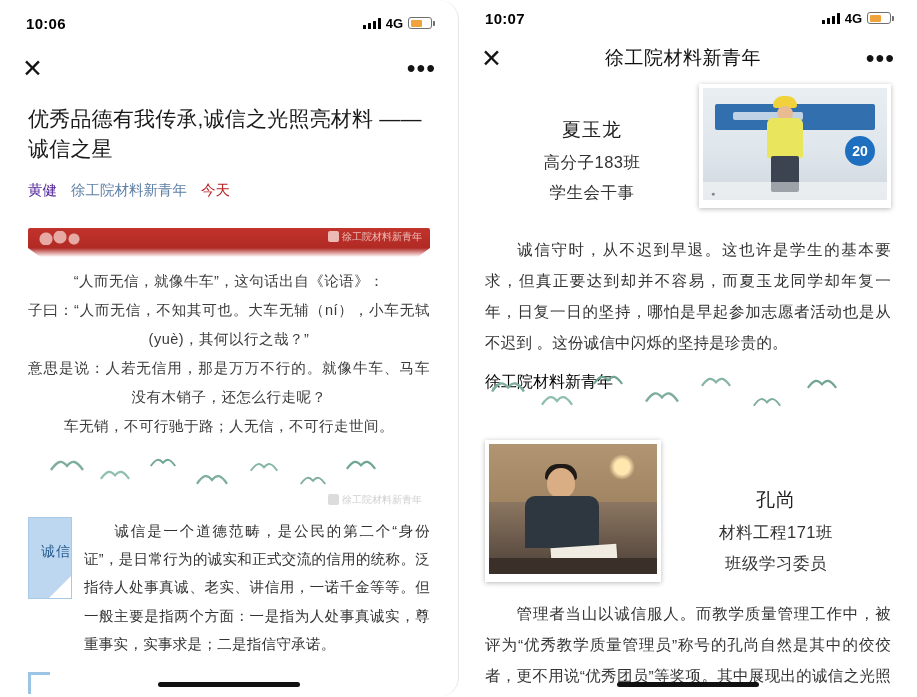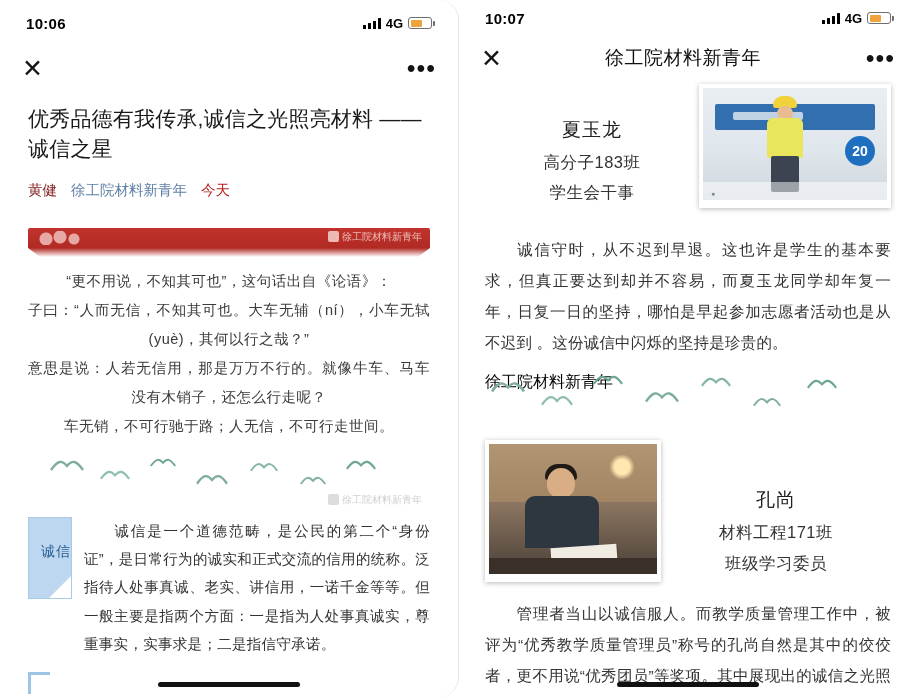--- a/index.html
+++ b/index.html
@@ -70,21 +70,21 @@
   
   .article { padding: 14px 28px 0 28px; }
   .article-title {
     font-size: 21px; font-weight: normal; color: #1a1a1a;
     line-height: 1.45; letter-spacing: .2px;
   }
   .article-meta {
     margin-top: 16px; display: flex; gap: 14px; align-items: center;
     font-size: 14.5px;
   }
-  .meta-author { color: #7f1d1d; }
+  .meta-author { color: #4c1d95; }
   .meta-account { color: #5d7fa6; }
   .meta-time { color: #b91c1c; }
 
   
   .red-banner {
     margin-top: 28px; height: 20px; position: relative;
     background: linear-gradient(180deg,#c1332c 0%, #b12a24 100%);
     border-radius: 2px 2px 0 0;
   }
   .red-banner .cloud {
@@ -286,21 +286,21 @@
           <span class="cloud"></span>
           <span class="wm">
             <i class="wm-badge"></i>
             <span>徐工院材料新青年</span>
           </span>
         </div>
         <div class="banner-tail"></div>
       </div>
 
       <div class="quote-block">
-        <p>“更不用说，不知其可也”，这句话出自《论语》：</p>
+        <p>“人而无信，就像牛车”，这句话出自《论语》：</p>
         <p class="quote-justify">子曰：“人而无信，不知其可也。大车无辅（ní），小车无轼(yuè)，其何以行之哉？”</p>
         <p class="quote-justify">意思是说：人若无信用，那是万万不行的。就像牛车、马车没有木销子，还怎么行走呢？</p>
         <p class="quote-justify">车无销，不可行驰于路；人无信，不可行走世间。</p>
       </div>
 
       <div class="birds">
         <svg class="bird" style="left:22px;  top:2px;  width:34px; height:13px;" viewBox="0 0 34 13">
             <path d="M1 11 C8 1, 12 1, 17 7 C22 1, 26 1, 33 11" fill="none" stroke="#7fae9c" stroke-width="2.4"></path>
           </svg>
         <svg class="bird" style="left:72px;  top:12px; width:30px; height:12px;" viewBox="0 0 34 13">

